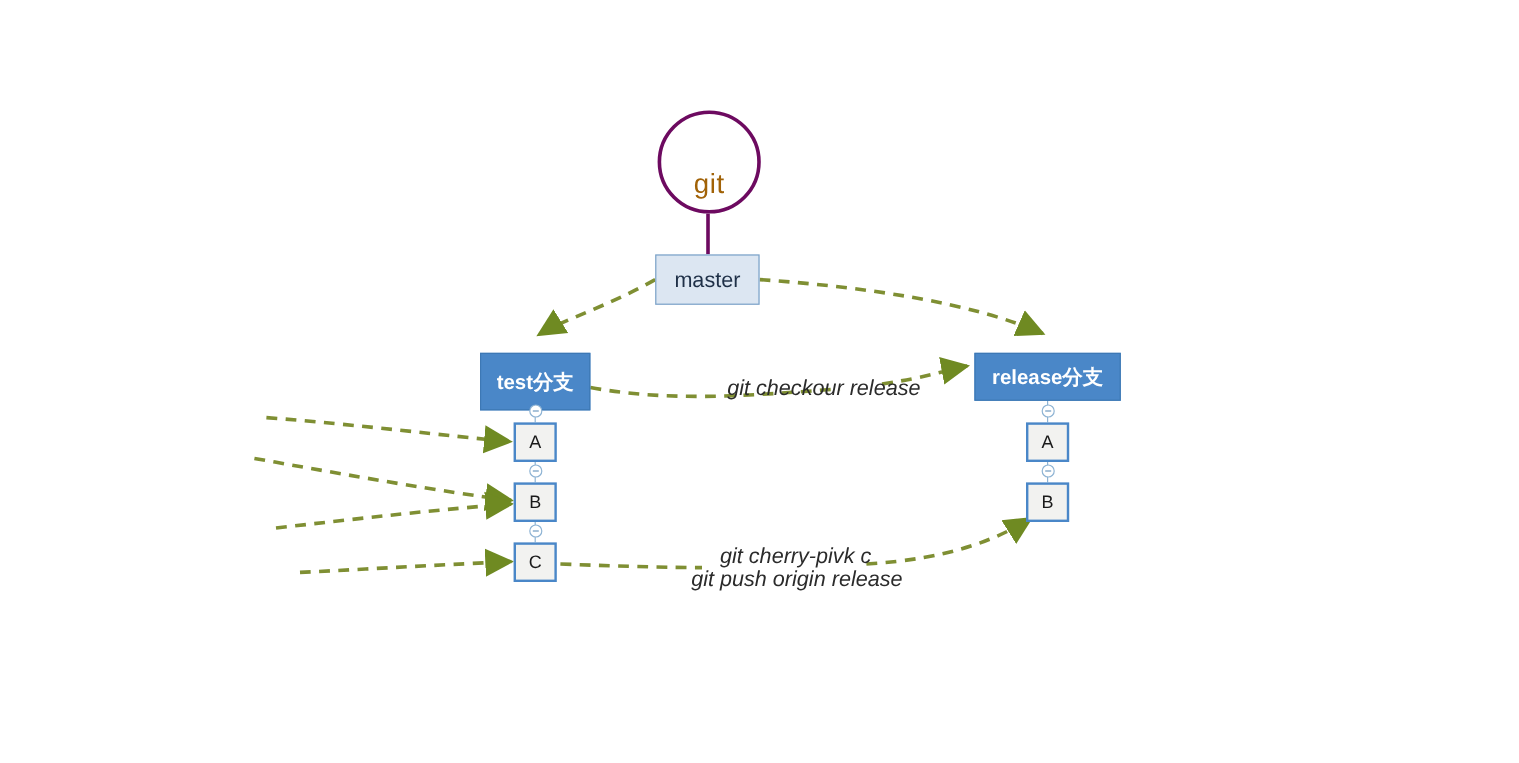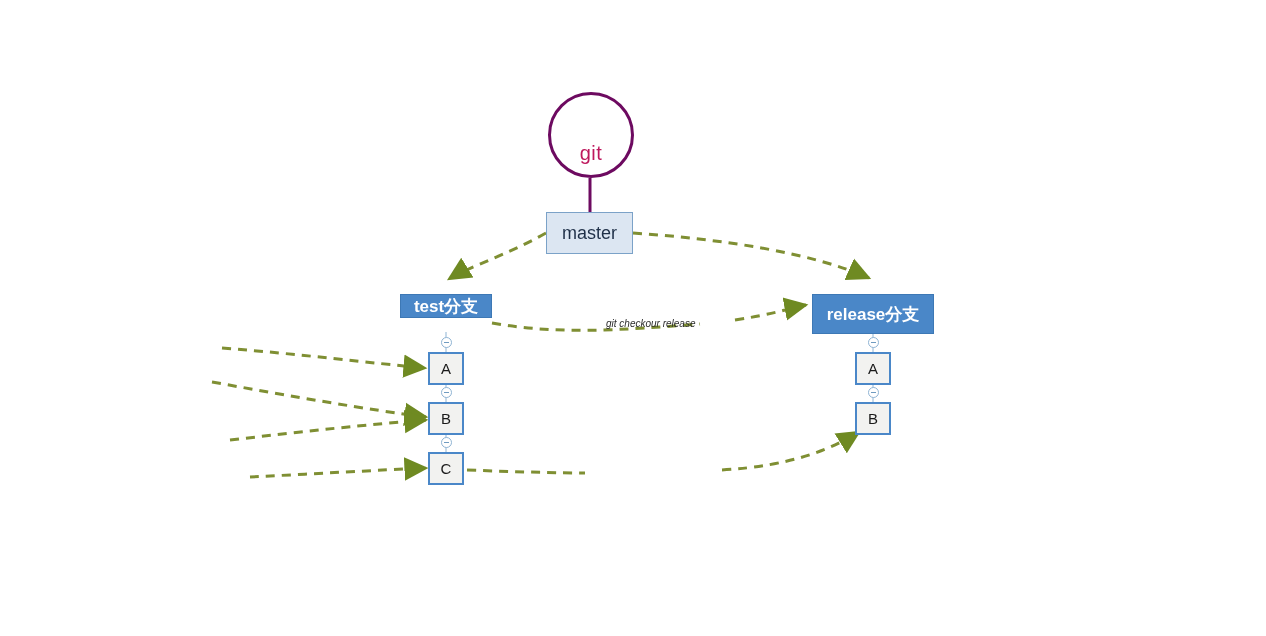--- a/index.html
+++ b/index.html
@@ -33,22 +33,22 @@
     height: 86px;
     border-radius: 50%;
     border: 3px solid #6d0a60;
     box-sizing: border-box;
     display: flex;
     align-items: center;
     justify-content: center;
     background: #ffffff;
   }
   .git-circle span {
-    font-size: 20px;
-    color: #be185d;
+    font-size: 23px;
+    color: #a16207;
     letter-spacing: 0.5px;
     margin-top: 36px;
   }
 
   
   .master-box {
     position: absolute;
     box-sizing: border-box;
     background: #dce6f2;
     border: 1px solid #7ba2c8;
@@ -104,21 +104,21 @@
     width: 5px;
     height: 1px;
     background: #6f9bc0;
   }
 
   
   .cmd {
     position: absolute;
     font-family: "Liberation Sans", sans-serif;
     font-style: italic;
-    font-size: 10px;
+    font-size: 18px;
     color: #2b2b2b;
     white-space: nowrap;
     line-height: 19px;
   }
 </style>
 </head>
 <body>
 
 <div id="canvas">
 
@@ -161,21 +161,21 @@
   </svg>
 
   <div class="git-circle" style="left:548px; top:92px;">
     <span>git</span>
   </div>
 
   <div class="master-box" style="left:546px; top:212px; width:87px; height:42px;">
     <span>master</span>
   </div>
 
-  <div class="branch-box" style="left:400px; top:294px; width:92px; height:24px;">
+  <div class="branch-box" style="left:400px; top:294px; width:92px; height:48px;">
     <span>test分支</span>
   </div>
   <div class="toggle" style="left:441px; top:337px;"></div>
 
   <div class="branch-box" style="left:812px; top:294px; width:122px; height:40px;">
     <span>release分支</span>
   </div>
   <div class="toggle" style="left:868px; top:337px;"></div>
 
   <div class="commit-box" style="left:428px; top:352px; width:36px; height:33px;">
@@ -200,14 +200,18 @@
   <div class="commit-box" style="left:855px; top:402px; width:36px; height:33px;">
     <span>B</span>
   </div>
 
 
 
   <div class="cmd" style="left:606px; top:314px;">
     <div>git checkour release</div>
   </div>
 
+  <div class="cmd" style="left:576px; top:454px;">
+    <div style="padding-left:24px;">git cherry-pivk c</div>
+    <div>git push origin release</div>
+  </div>
 
 </div>
 
 </body></html>

